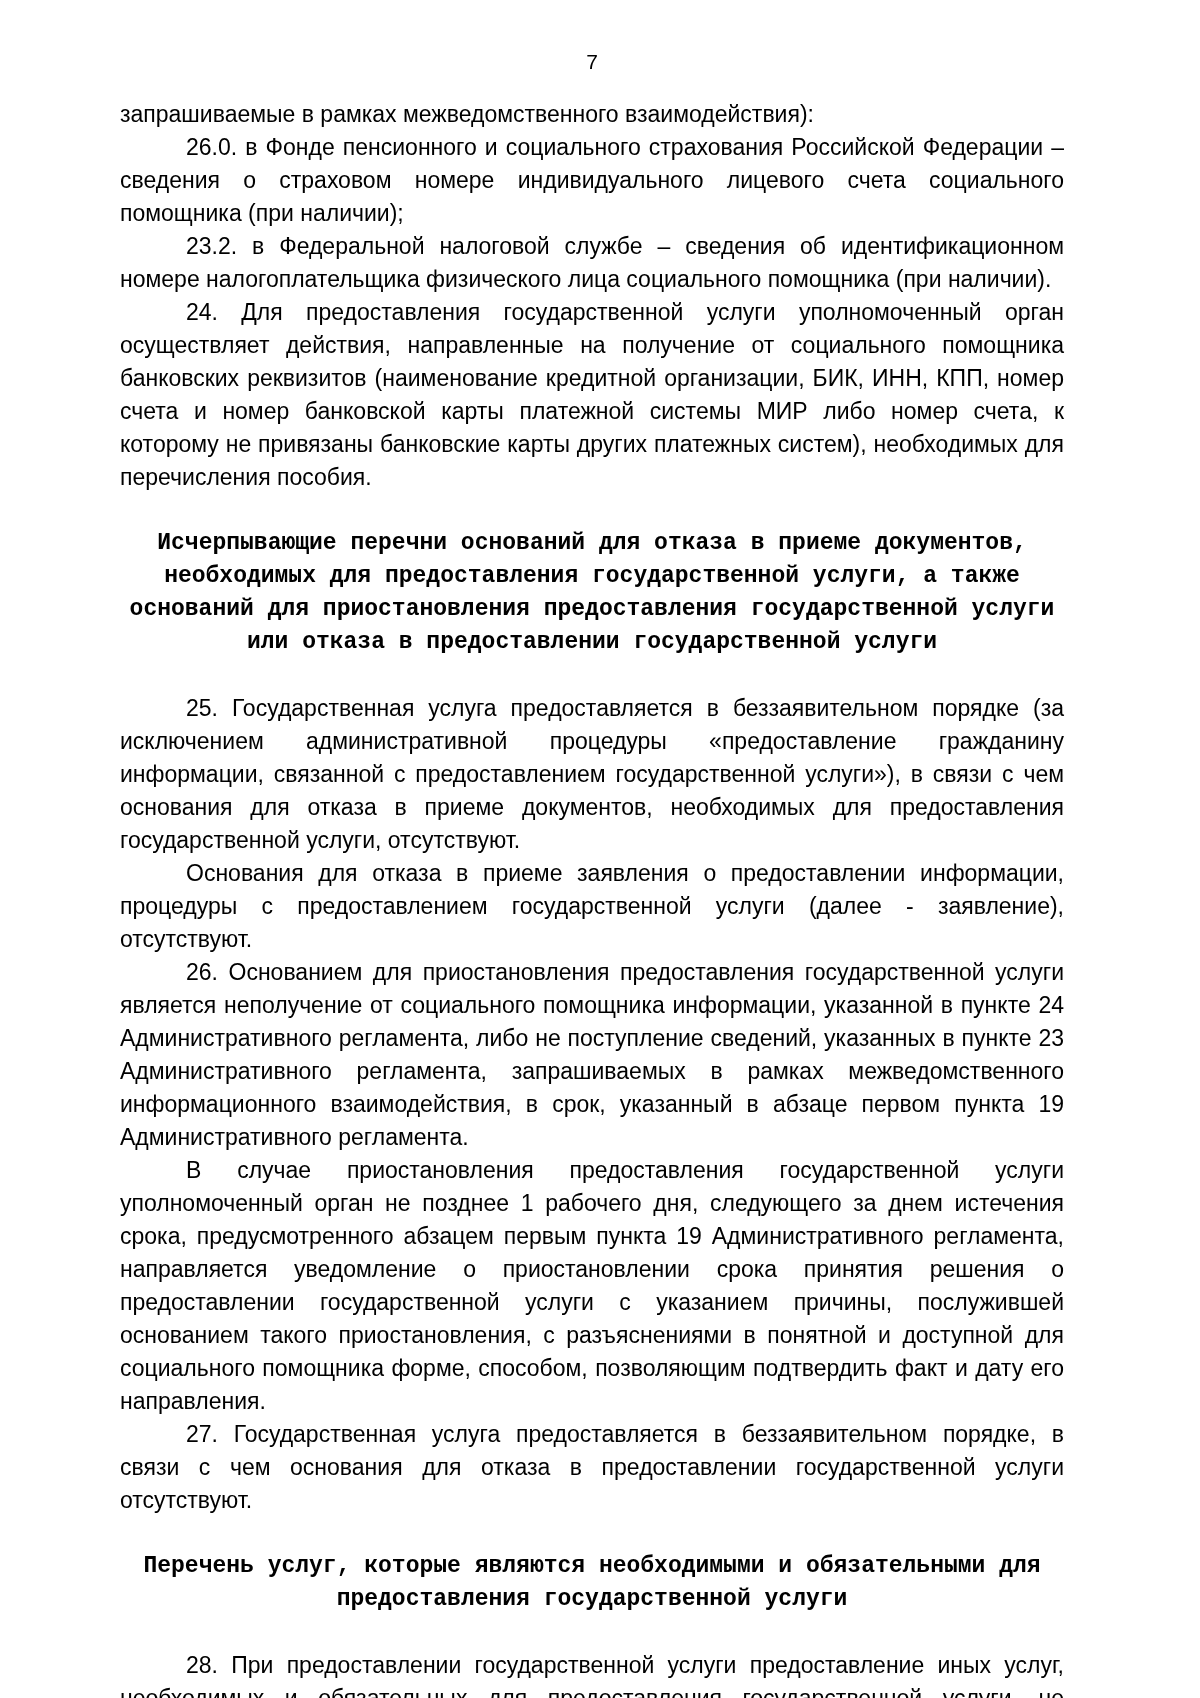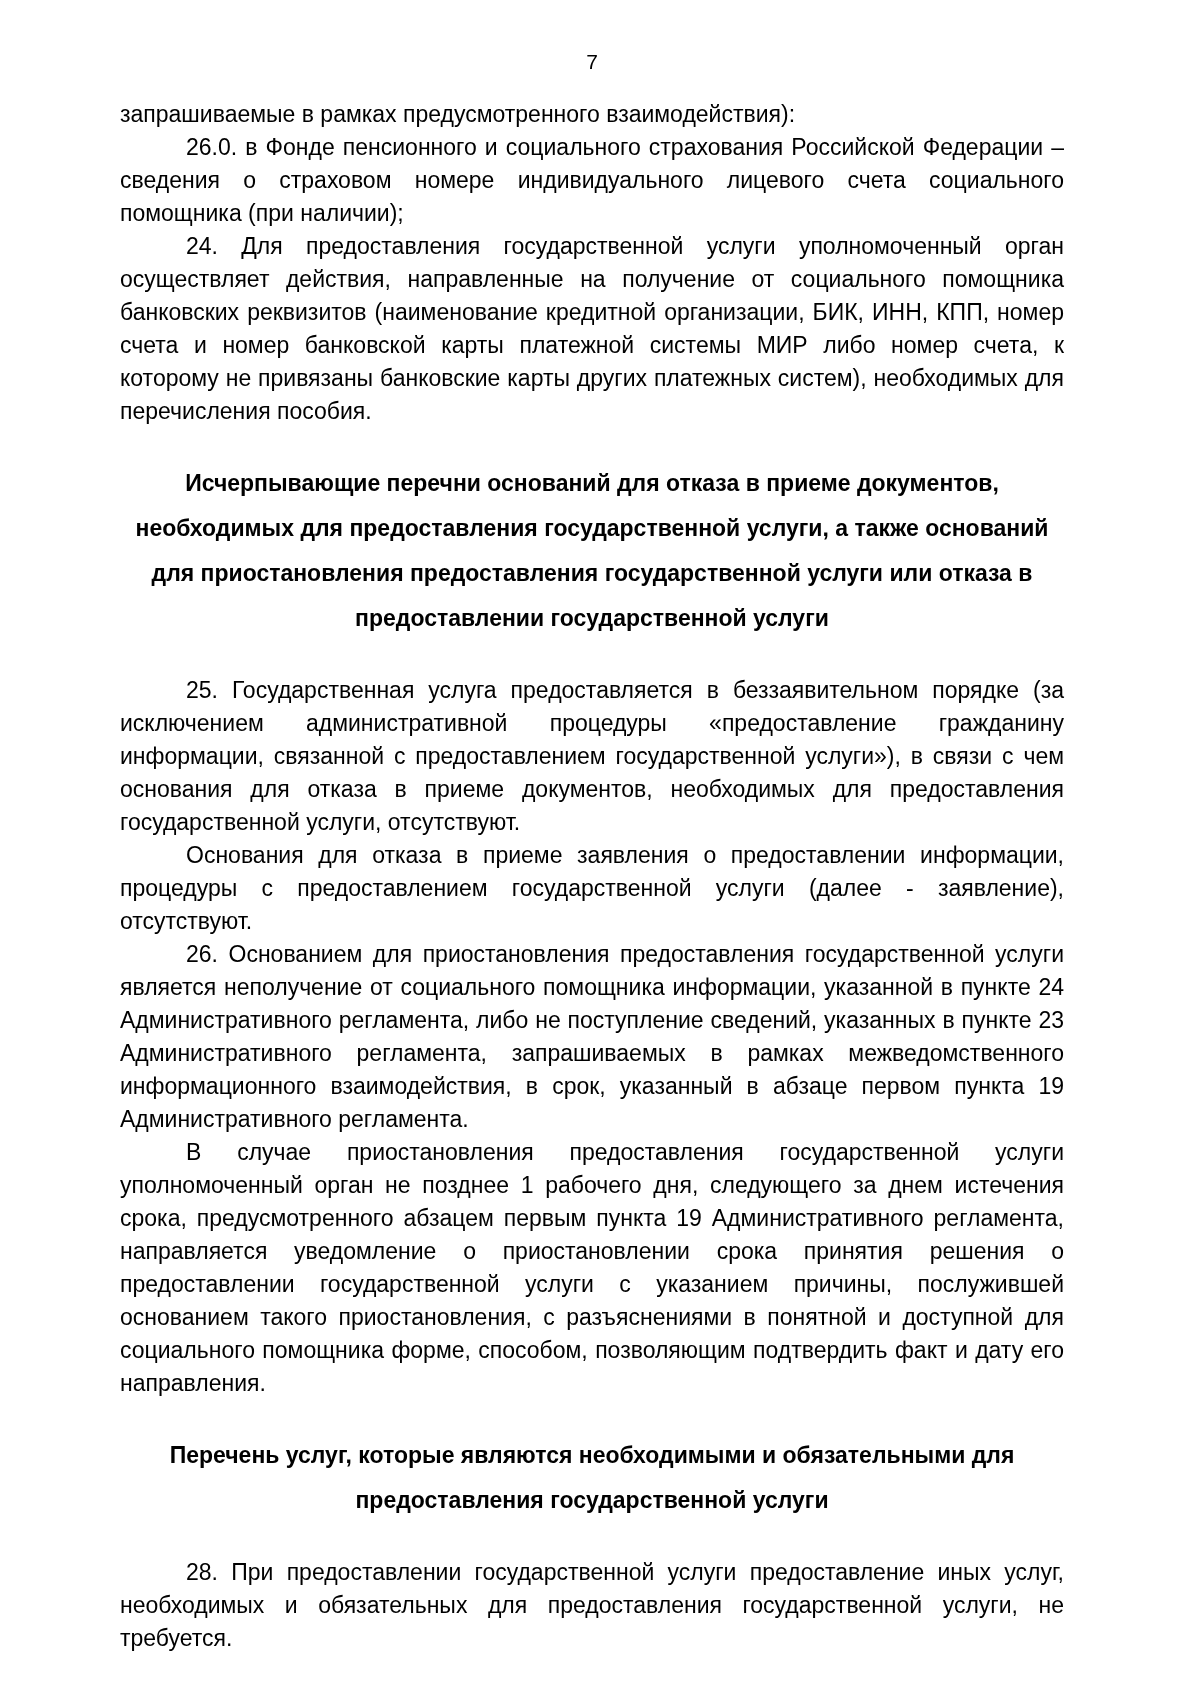--- a/index.html
+++ b/index.html
@@ -32,55 +32,58 @@
   }
   .para {
     text-indent: 66px;
     text-align: justify;
   }
   .para.no-indent {
     text-indent: 0;
   }
   .heading {
     font-size: 23px;
-    line-height: 45px;
+    line-height: 33px;
     font-weight: bold;
     text-align: center;
     margin: 33px 0 33px 0;
     text-indent: 0;
+    font-family: Liberation Mono, monospace;
   }
 </style>
 </head>
 <body>
 
 <div class="page">
 
   <header class="page-header">
     <span class="page-number">7</span>
   </header>
 
   <main class="doc">
 
-    <p class="para no-indent">запрашиваемые в рамках предусмотренного взаимодействия):</p>
+    <p class="para no-indent">запрашиваемые в рамках межведомственного взаимодействия):</p>
 
     <p class="para">26.0. в Фонде пенсионного и социального страхования Российской Федерации – сведения о страховом номере индивидуального лицевого счета социального помощника (при наличии);</p>
 
+    <p class="para">23.2. в Федеральной налоговой службе – сведения об идентификационном номере налогоплательщика физического лица социального помощника (при наличии).</p>
 
     <p class="para">24. Для предоставления государственной услуги уполномоченный орган осуществляет действия, направленные на получение от социального помощника банковских реквизитов (наименование кредитной организации, БИК, ИНН, КПП, номер счета и номер банковской карты платежной системы МИР либо номер счета, к которому не привязаны банковские карты других платежных систем), необходимых для перечисления пособия.</p>
 
     <h2 class="heading">Исчерпывающие перечни оснований для отказа в приеме документов, необходимых для предоставления государственной услуги, а также оснований для приостановления предоставления государственной услуги или отказа в предоставлении государственной услуги</h2>
 
     <p class="para">25. Государственная услуга предоставляется в беззаявительном порядке (за исключением административной процедуры «предоставление гражданину информации, связанной с предоставлением государственной услуги»), в связи с чем основания для отказа в приеме документов, необходимых для предоставления государственной услуги, отсутствуют.</p>
 
     <p class="para">Основания для отказа в приеме заявления о предоставлении информации, процедуры с предоставлением государственной услуги (далее - заявление), отсутствуют.</p>
 
     <p class="para">26. Основанием для приостановления предоставления государственной услуги является неполучение от социального помощника информации, указанной в пункте 24 Административного регламента, либо не поступление сведений, указанных в пункте 23 Административного регламента, запрашиваемых в рамках межведомственного информационного взаимодействия, в срок, указанный в абзаце первом пункта 19 Административного регламента.</p>
 
     <p class="para">В случае приостановления предоставления государственной услуги уполномоченный орган не позднее 1 рабочего дня, следующего за днем истечения срока, предусмотренного абзацем первым пункта 19 Административного регламента, направляется уведомление о приостановлении срока принятия решения о предоставлении государственной услуги с указанием причины, послужившей основанием такого приостановления, с разъяснениями в понятной и доступной для социального помощника форме, способом, позволяющим подтвердить факт и дату его направления.</p>
 
+    <p class="para">27. Государственная услуга предоставляется в беззаявительном порядке, в связи с чем основания для отказа в предоставлении государственной услуги отсутствуют.</p>
 
     <h2 class="heading">Перечень услуг, которые являются необходимыми и обязательными для предоставления государственной услуги</h2>
 
     <p class="para">28. При предоставлении государственной услуги предоставление иных услуг, необходимых и обязательных для предоставления государственной услуги, не требуется.</p>
 
   </main>
 
 </div>
 
 </body></html>

